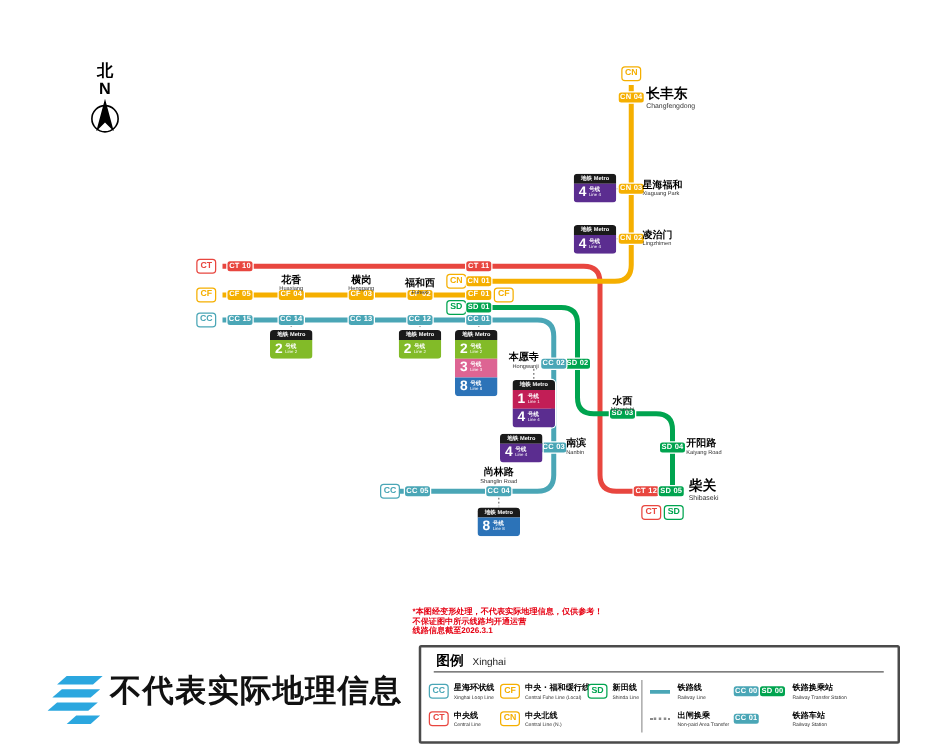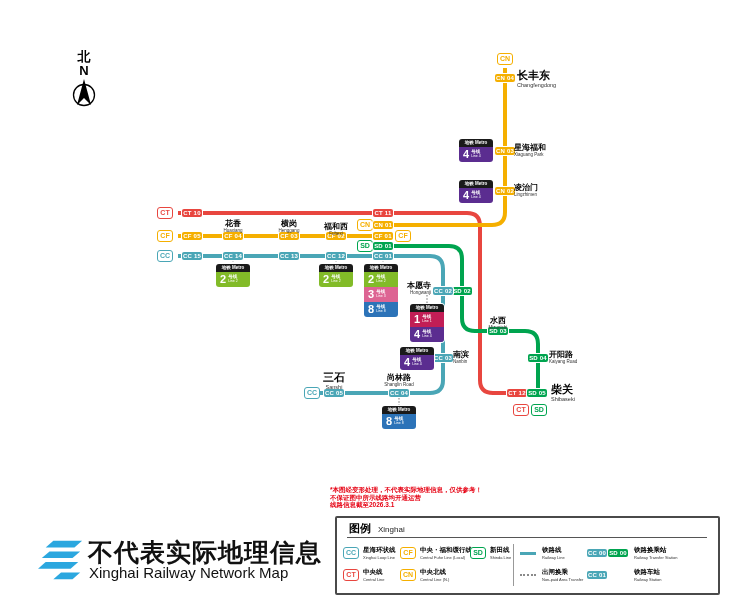--- a/index.html
+++ b/index.html
@@ -155,24 +155,20 @@
         <span class="en">Nanbin</span>
       </div>
       <div class="stn" style="left: 549px; top: 350px;">
         <span class="zh">开阳路</span>
         <span class="en">Kaiyang Road</span>
       </div>
       <div class="stn big" style="left: 551px; top: 383px;">
         <span class="zh">柴关</span>
         <span class="en">Shibaseki</span>
       </div>
-      <div class="stn big c" style="left: 334px; top: 371px;">
-        <span class="zh">三石</span>
-        <span class="en">Sanshi</span>
-      </div>
       <div class="stn c" style="left: 399px; top: 373px;">
         <span class="zh">尚林路</span>
         <span class="en">Shanglin Road</span>
       </div>
       <div class="mbox" style="left: 459px; top: 139px;">
         <div class="hdr">地铁 Metro</div>
         <div class="mrow" style="background: rgb(91, 45, 144);">
           <span class="num">4</span>
           <div class="sfx">
             <span class="s1">号线</span>
@@ -333,15 +329,14 @@
       </div>
     </div>
 
   <svg class="abs" style="left:38px;top:536px;" width="46" height="48" viewBox="0 0 48 48">
     <path d="M16,4 L46,4 L38,11 L8,11 Z" fill="#2BA7DF"></path>
     <path d="M12,15 L44,15 L36,22 L4,22 Z" fill="#2BA7DF"></path>
     <path d="M8,26 L42,26 L34,33 L0,33 Z" fill="#2BA7DF"></path>
     <path d="M24,37 L44,37 L36,44 L16,44 Z" fill="#2BA7DF"></path>
   </svg>
   <div id="brand-title-zh">不代表实际地理信息</div>
-  <div id="brand-title-en">Xinghai Railway Network Map</div>
 
 </div>
 
 </body></html>

